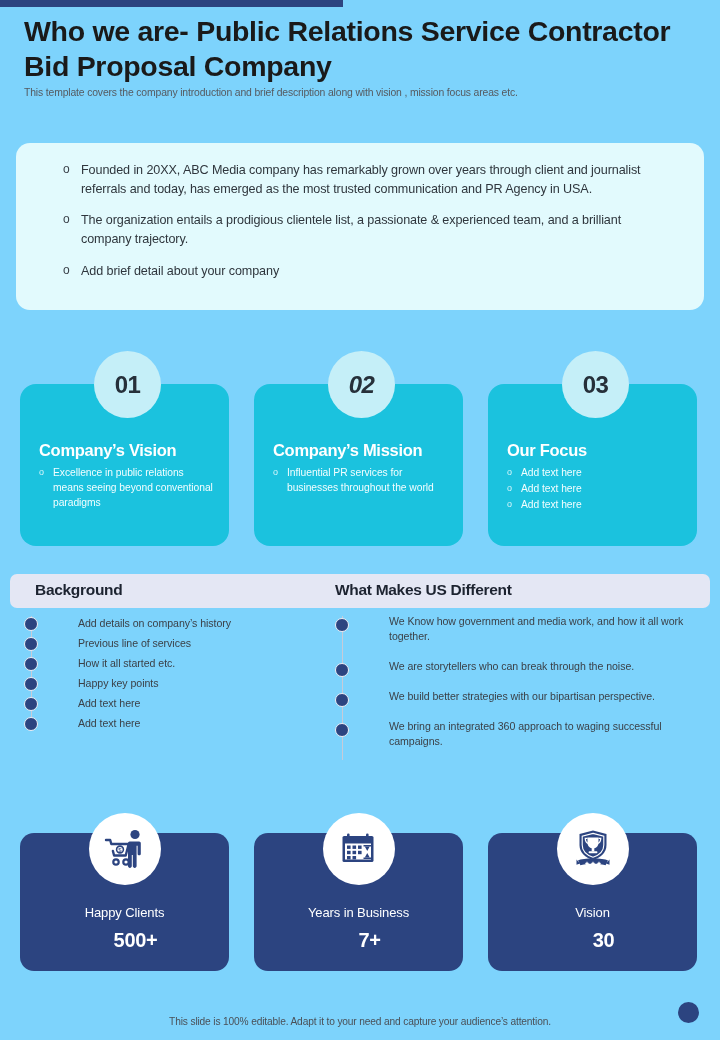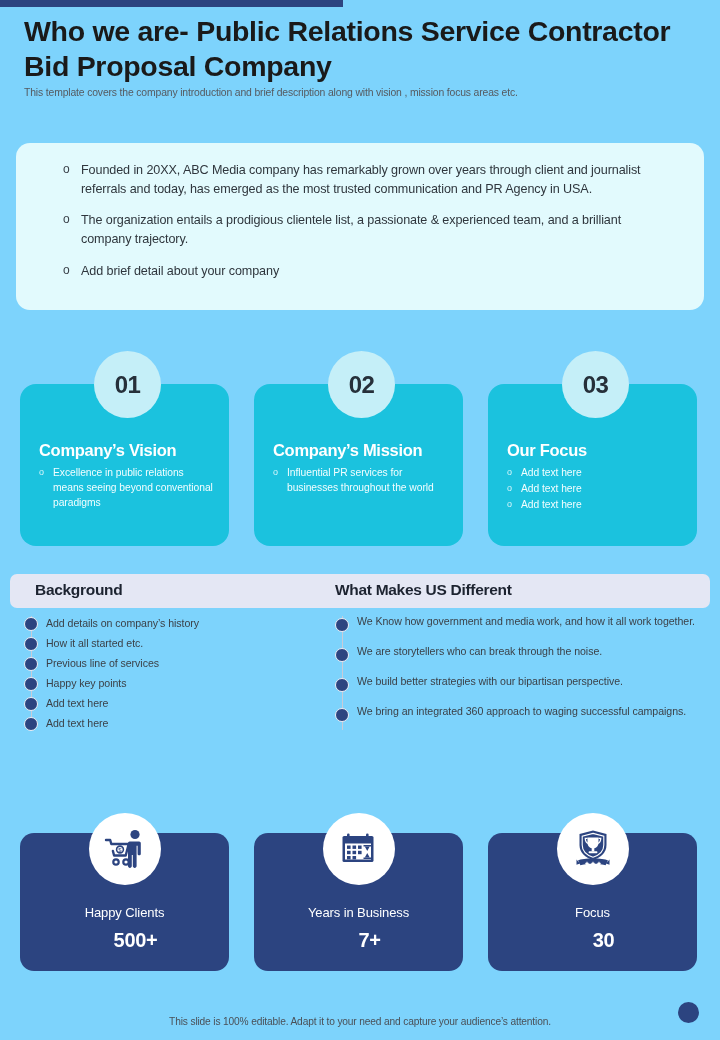--- a/index.html
+++ b/index.html
@@ -52,21 +52,21 @@
   }
   .card.c1 { left:0px; }
   .card.c2 { left:234px; }
   .card.c3 { left:468px; }
   .badge {
     position:absolute; top:0px; width:67px; height:67px; border-radius:50%;
     background:#C5EFF8; display:flex; align-items:center; justify-content:center;
     font-size:24px; font-weight:bold; color:#26303a; letter-spacing:-0.5px;
   }
   .badge.b1 { left:74px; }
-  .badge.b2 { left:308px; }
+  .badge.b2 { left:308px;font-style:italic; }
   .badge.b3 { left:542px; }
   .card-title {
     position:absolute; left:19px; top:57px; right:12px;
     font-size:16.5px; font-weight:bold; color:#ffffff; letter-spacing:-0.3px;
   }
   .card-list { position:absolute; left:19px; top:82px; right:14px; }
   .card-li { display:flex; margin-bottom:1px; }
   .card-li .cb { flex:0 0 14px; font-size:9px; color:#d8f6fb; line-height:1.45; }
   .card-li .ct {
     font-size:10.3px; color:#f2feff; line-height:1.45; letter-spacing:-0.05px;
@@ -93,21 +93,21 @@
     background:#c7cbd8;
   }
   .tl-item { position:relative; display:flex; padding-left:22px; }
   .tl-col.left .tl-item { height:20px; align-items:center; }
   .tl-col.right .tl-item { margin-bottom:15px; }
   .tl-dot {
     position:absolute; left:0px; top:4px; width:14px; height:14px;
     border-radius:50%; background:#2C4480; border:1.5px solid #eef0f7;
   }
   .tl-col.left .tl-dot { top:3px; }
-  .tl-text { font-size:10.6px; color:#3b4148; line-height:1.42; letter-spacing:-0.05px; }
+  .tl-text { font-size:10.6px; color:#3b4148; line-height:1.42; letter-spacing:-0.05px;margin-left:32px; }
 
   
   .stats { position:absolute; left:20px; top:833px; width:680px; height:138px; }
   .stat {
     position:absolute; top:0px; width:209px; height:138px;
     background:#2C4480; border-radius:14px;
   }
   .stat.s1 { left:0px; }
   .stat.s2 { left:234px; }
   .stat.s3 { left:468px; }
@@ -220,25 +220,25 @@
     <div class="tl-head h2">What Makes US Different</div>
 
     <div class="tl-col left">
       <div class="tl-line"></div>
       <div class="tl-item">
         <span class="tl-dot"></span>
         <span class="tl-text">Add details on company’s history</span>
       </div>
       <div class="tl-item">
         <span class="tl-dot"></span>
+        <span class="tl-text">Previous line of services</span>
+      </div>
+      <div class="tl-item">
+        <span class="tl-dot"></span>
         <span class="tl-text">How it all started etc.</span>
-      </div>
-      <div class="tl-item">
-        <span class="tl-dot"></span>
-        <span class="tl-text">Previous line of services</span>
       </div>
       <div class="tl-item">
         <span class="tl-dot"></span>
         <span class="tl-text">Happy key points</span>
       </div>
       <div class="tl-item">
         <span class="tl-dot"></span>
         <span class="tl-text">Add text here</span>
       </div>
       <div class="tl-item">
@@ -325,21 +325,21 @@
           <rect x="17.6" y="23.2" width="8.8" height="2" rx="0.8" fill="#ffffff"></rect>
           <path d="M7 32.5c5-2.6 25-2.6 30 0l-2.4 4.8c-4.4-2.2-20.8-2.2-25.2 0z" fill="#2C4480"></path>
           <path d="M5.5 31.5 9 35.5l-3.5 1.2zM38.5 31.5 35 35.5l3.5 1.2z" fill="#2C4480"></path>
           <g fill="#ffffff">
             <path d="M16 33.2l.7 1.5 1.6.2-1.2 1.1.3 1.6-1.4-.8-1.4.8.3-1.6-1.2-1.1 1.6-.2z"></path>
             <path d="M22 33.2l.7 1.5 1.6.2-1.2 1.1.3 1.6-1.4-.8-1.4.8.3-1.6-1.2-1.1 1.6-.2z"></path>
             <path d="M28 33.2l.7 1.5 1.6.2-1.2 1.1.3 1.6-1.4-.8-1.4.8.3-1.6-1.2-1.1 1.6-.2z"></path>
           </g>
         </svg>
       </div>
-      <div class="stat-label">Focus</div>
+      <div class="stat-label">Vision</div>
       <div class="stat-value">30</div>
     </div>
 
   </div>
 
   <div class="footer-note">This slide is 100% editable. Adapt it to your need and capture your audience’s attention.</div>
   <div class="footer-dot"></div>
 
 </div>
 

